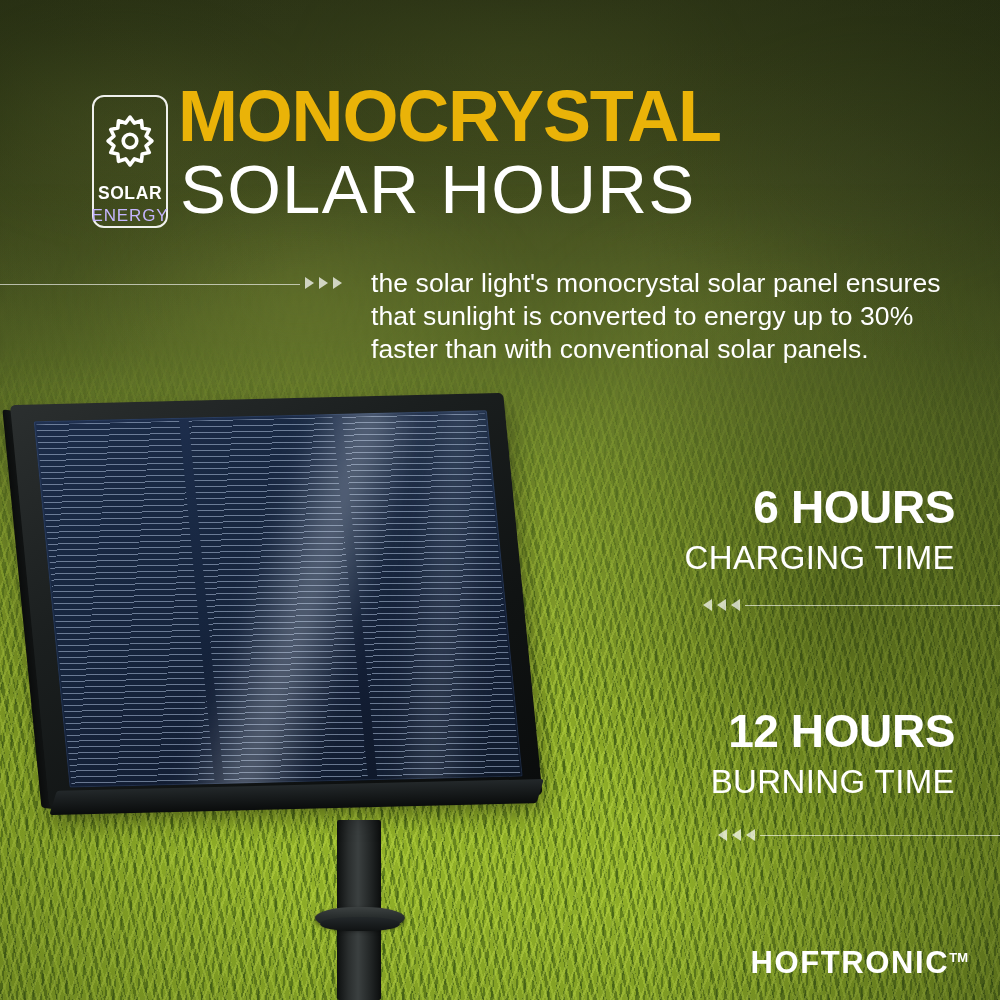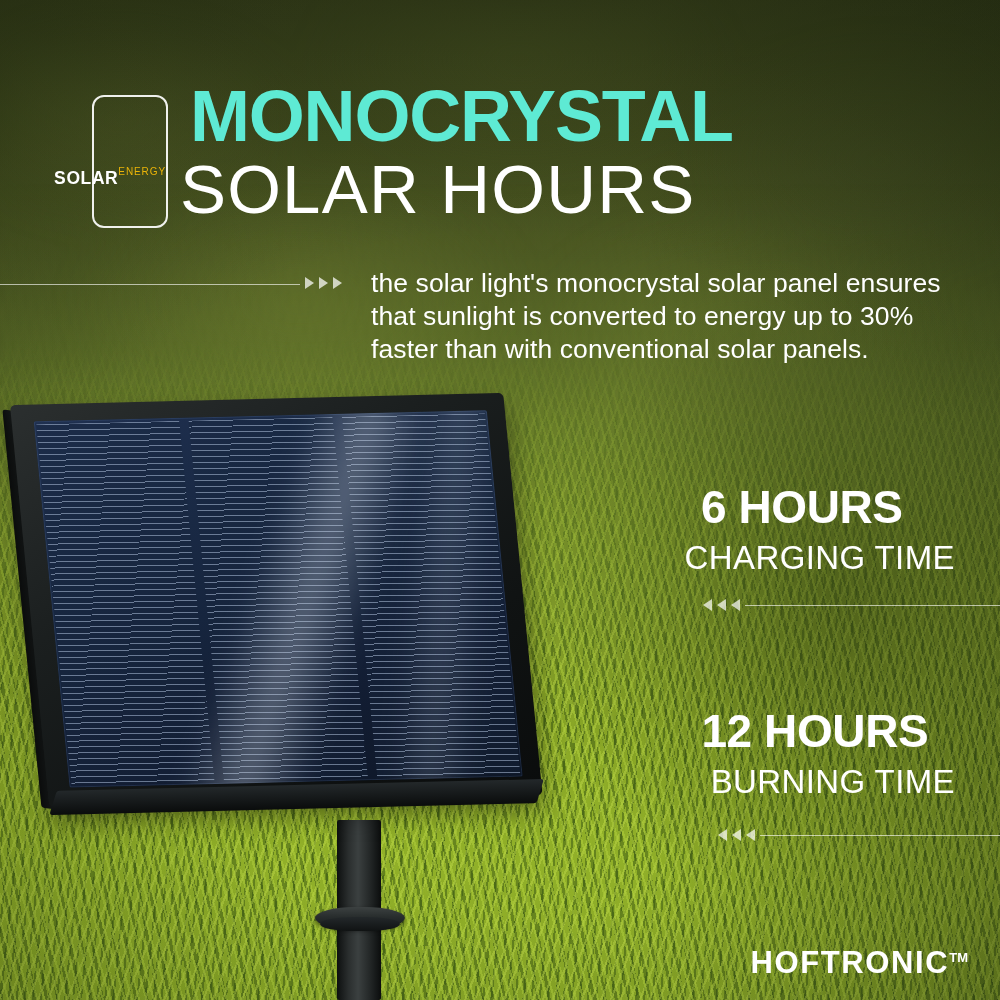--- a/index.html
+++ b/index.html
@@ -85,37 +85,37 @@
       linear-gradient(to right, rgba(24,32,12,.10) 0%, rgba(0,0,0,0) 30%, rgba(0,0,0,0) 64%, rgba(26,34,14,.30) 100%);
   }
   .bg-scrim-right {
     background:radial-gradient(ellipse 40% 46% at 84% 60%, rgba(20,28,10,.30), rgba(0,0,0,0) 72%);
   }
 
   
   .badge {
     position:absolute; left:92px; top:95px; width:76px; height:133px;
     border:2px solid rgba(255,255,255,.92); border-radius:12px;
-    display:flex; flex-direction:row; align-items:center; justify-content:flex-end;
+    display:flex; flex-direction:column; align-items:center; justify-content:center;
     padding-top:16px;
   }
   .badge-icon { width:52px; height:52px; }
   .badge-solar {
     margin-top:18px; font-size:17.5px; font-weight:bold; color:#fff;
     letter-spacing:.6px; line-height:1;
   }
   .badge-energy {
-    margin-top:4px; font-size:10px; font-weight:300; color:#eab308;
+    margin-top:4px; font-size:17px; font-weight:300; color:#c4b5fd;
     letter-spacing:.9px; line-height:1;
   }
 
   .title-main {
     position:absolute; left:178px; top:80px;
-    font-size:72px; font-weight:bold; color:#5eead4;
-    letter-spacing:-1.2px; line-height:1; white-space:nowrap;margin-left:12px;
+    font-size:72px; font-weight:bold; color:#eab308;
+    letter-spacing:-1.2px; line-height:1; white-space:nowrap;
   }
   .title-sub {
     position:absolute; left:180px; top:155px;
     font-size:69px; font-weight:100; color:#fff;
     letter-spacing:1.2px; line-height:1; white-space:nowrap;
   }
 
   
   .desc-rule {
     position:absolute; left:0; top:284px; width:300px; height:1px;
@@ -129,21 +129,21 @@
     width:0; height:0; border-left:9px solid rgba(255,255,255,.72);
     border-top:6px solid transparent; border-bottom:6px solid transparent;
   }
   .desc-text {
     position:absolute; left:371px; top:267px; width:596px;
     font-size:26.5px; font-weight:300; color:#fff; line-height:33px;
     letter-spacing:.1px;
   }
 
   
-  .stat { position:absolute; right:45px; text-align:center; }
+  .stat { position:absolute; right:45px; text-align:right; }
   .stat-value {
     font-size:46px; font-weight:bold; color:#fff;
     letter-spacing:-.4px; line-height:1; white-space:nowrap;
   }
   .stat-label {
     margin-top:11px; font-size:33px; font-weight:200; color:#fff;
     letter-spacing:.4px; line-height:1; white-space:nowrap;padding-left:36px;
   }
   .stat-divider { position:absolute; right:0; height:14px; display:flex; align-items:center; }
   .arrow-l {

